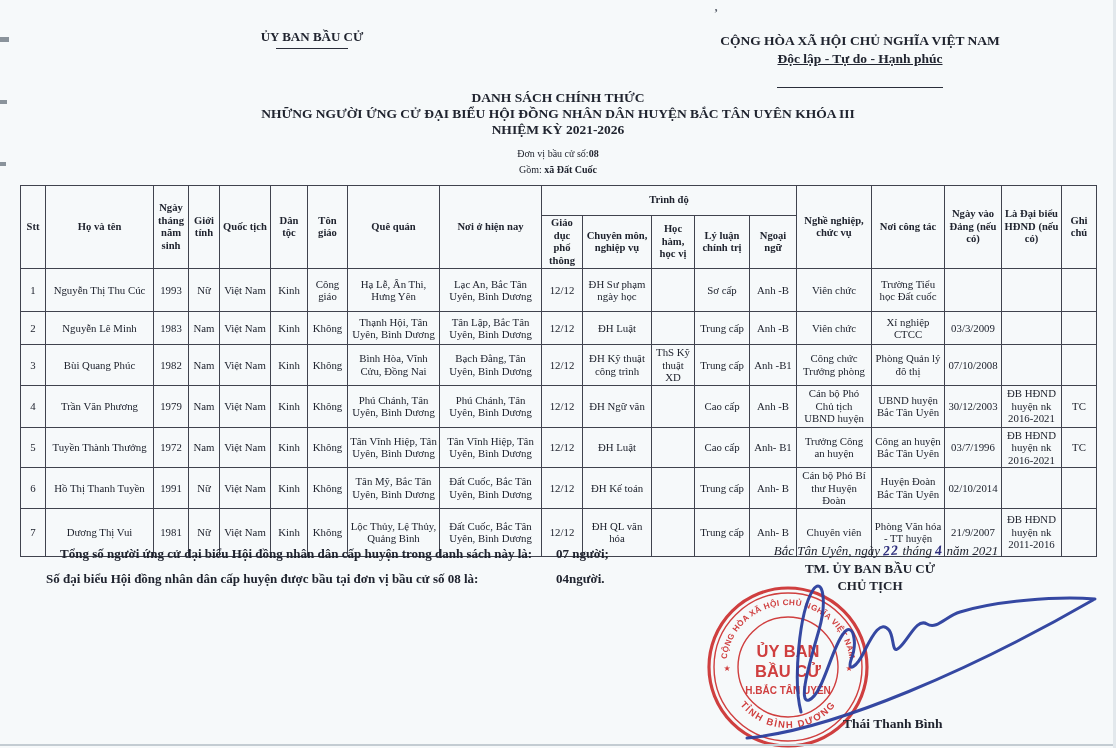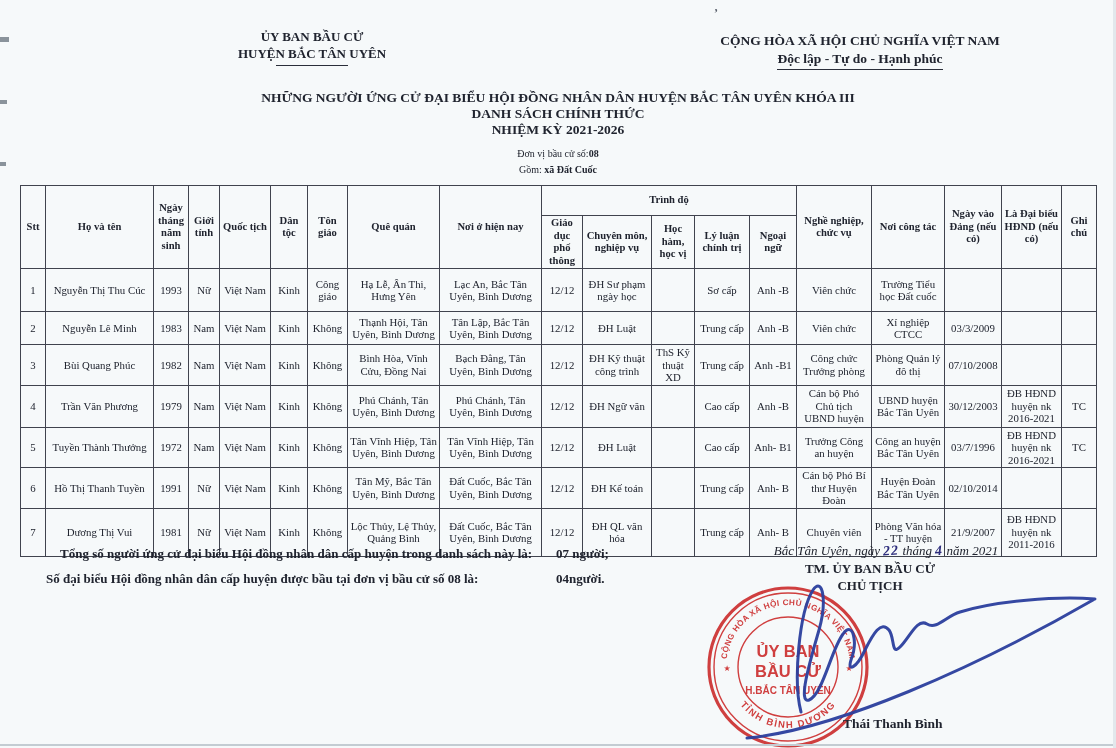--- a/index.html
+++ b/index.html
@@ -7,21 +7,21 @@
     width:1116px;height:748px;position:relative;overflow:hidden;
     background:#f6f9fa;
     font-family:"Liberation Serif","DejaVu Serif",serif;
     color:#20242f;
   }
   .abs{position:absolute;}
   
   .org-left{left:192px;top:28px;width:240px;text-align:center;font-weight:bold;font-size:13px;line-height:17px;}
   .org-left .rule{width:72px;border-bottom:1.5px solid #2a2e3a;margin:3px auto 0;}
   .org-right{left:640px;top:32px;width:440px;text-align:center;font-weight:bold;font-size:13.5px;line-height:18px;}
-  .org-right .motto{display:inline-block;border-bottom:1.5px solid #2a2e3a;padding-bottom:1px;}
+  .org-right .motto{display:inline-block;border-bottom:1.5px solid #2a2e3a;padding-bottom:19px;text-decoration:underline;}
   .doc-title{left:0;top:90px;width:1116px;text-align:center;font-weight:bold;font-size:13.5px;line-height:16px;}
   .unit-block{left:0;top:146px;width:1116px;text-align:center;font-size:10px;line-height:16px;}
   .unit-block b{font-weight:bold;}
   
   table.main{position:absolute;left:20px;top:185px;width:1076px;border-collapse:collapse;table-layout:fixed;}
   table.main th,table.main td{
     border:1px solid #40434e;vertical-align:middle;text-align:center;
     padding:1px 2px;overflow:hidden;
   }
   table.main th{font-weight:bold;font-size:10.6px;line-height:12.5px;}
@@ -48,32 +48,31 @@
   .artifact{position:absolute;background:#8a939b;}
   .corner-mark{position:absolute;left:714px;top:6px;color:#5a606b;font-size:12px;font-weight:bold;}
   .bottom-edge{position:absolute;left:0;top:744px;width:1116px;height:2px;background:#c3ccd2;}
   .right-edge{position:absolute;left:1113px;top:0;width:3px;height:748px;background:#e2e8ec;}
 </style>
 </head>
 <body>
 
 <div class="abs org-left">
   <div>ỦY BAN BẦU CỬ</div>
-  <div>HUYỆN BẮC TÂN UYÊN</div>
   <div class="rule"></div>
 </div>
 <div class="abs org-right">
   <div>CỘNG HÒA XÃ HỘI CHỦ NGHĨA VIỆT NAM</div>
   <div><span class="motto">Độc lập - Tự do - Hạnh phúc</span></div>
 </div>
 <div class="corner-mark">’</div>
 
 <div class="abs doc-title">
+  <div>DANH SÁCH CHÍNH THỨC</div>
   <div>NHỮNG NGƯỜI ỨNG CỬ ĐẠI BIỂU HỘI ĐỒNG NHÂN DÂN HUYỆN BẮC TÂN UYÊN KHÓA III</div>
-  <div>DANH SÁCH CHÍNH THỨC</div>
   <div>NHIỆM KỲ 2021-2026</div>
 </div>
 <div class="abs unit-block">
   <div>
     <span>Đơn vị bầu cử số:</span><b>08</b>
   </div>
   <div>
     <span>Gồm: </span><b>xã Đất Cuốc</b>
   </div>
 </div>

